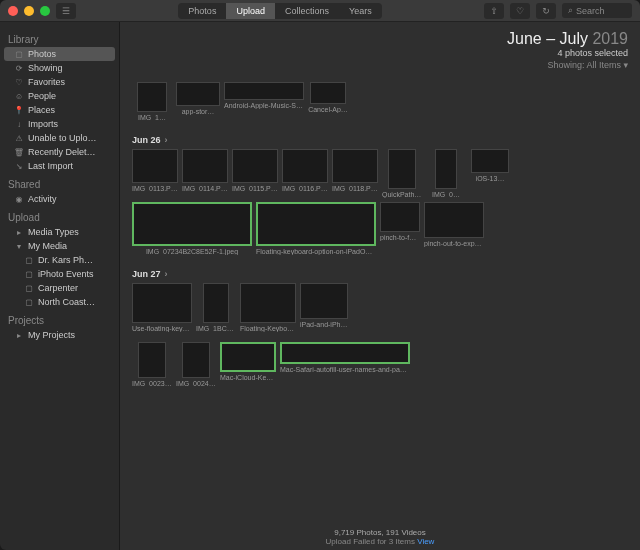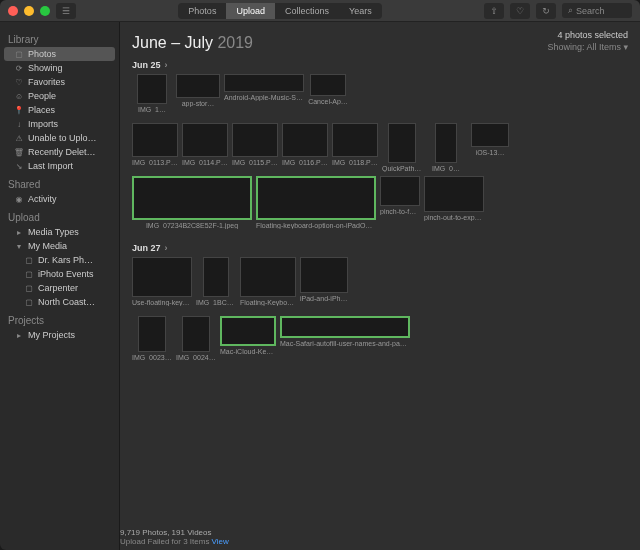--- a/index.html
+++ b/index.html
@@ -15,38 +15,38 @@
 .tb-btn { width:20px; height:16px; background:#2a2a2a; border-radius:3px; display:flex; align-items:center; justify-content:center; color:#888; font-size:9px; }
 .search { background:#2a2a2a; border-radius:3px; padding:2px 6px; color:#888; font-size:9px; display:flex; align-items:center; gap:3px; width:70px; }
 .main { display:flex; height:528px; }
 .sidebar { width:120px; background:#2a2a2a; padding:6px 0; overflow-y:auto; border-right:1px solid #1a1a1a; }
 .sb-head { font-size:10px; color:#888; padding:2px 8px; margin-top:4px; }
 .sb-item { display:flex; align-items:center; gap:4px; padding:2px 8px 2px 14px; font-size:9px; color:#ccc; cursor:pointer; white-space:nowrap; overflow:hidden; text-overflow:ellipsis; }
 .sb-item.sel { background:#555; border-radius:3px; margin:0 4px; padding-left:10px; }
 .sb-item .ic { width:10px; text-align:center; color:#888; font-size:8px; }
 .sb-item.sub { padding-left:24px; }
 .content { flex:1; background:#2f2f2f; overflow-y:auto; padding:8px 12px 40px; position:relative; }
-.hdr { display:flex; justify-content:space-between; align-items:flex-end; margin-bottom:4px; }
+.hdr { display:flex; justify-content:space-between; align-items:flex-end; margin-bottom:12px;flex-direction:column; }
 .hdr h1 { font-size:16px; font-weight:500; color:#eee; }
 .hdr h1 .yr { color:#888; font-weight:400; }
 .hdr .rt { text-align:right; font-size:9px; color:#ccc; }
 .hdr .rt .sub { color:#888; display:block; margin-top:2px; }
 .group { margin-bottom:10px; }
 .ghead { font-size:9px; font-weight:600; color:#ddd; padding:4px 0; display:flex; align-items:center; gap:4px; cursor:pointer; }
 .ghead::after { content:"›"; color:#888; }
 .thumbs { display:flex; flex-wrap:wrap; gap:4px; }
 .thumb { display:flex; flex-direction:column; align-items:center; gap:2px; }
 .thumb .img { background:#1a1a1a; border:1px solid #444; }
 .thumb.sel .img { border:2px solid #5fb75f; }
 .thumb .cap { font-size:7px; color:#999; max-width:100%; overflow:hidden; text-overflow:ellipsis; white-space:nowrap; text-align:center; }
 .kbd { background:linear-gradient(#333,#222); }
 .dark { background:#111; }
 .light { background:#e8e8e8; }
 .blue { background:#4a6fa5; }
-.footer { position:absolute; bottom:0; left:120px; right:0; padding:4px 0; text-align:left; font-size:8px; color:#aaa; background:#2f2f2f; }
+.footer { position:absolute; bottom:0; left:120px; right:0; padding:4px 0; text-align:center; font-size:8px; color:#aaa; background:#2f2f2f; }
 .footer .err { color:#888; }
 .footer .link { color:#4a9eff; cursor:pointer; }
 </style>
 </head>
 <body>
 
 <div class="titlebar">
   <div class="traffic">
     <div class="dot red"></div>
     <div class="dot yellow"></div>
@@ -148,41 +148,41 @@
   <div class="content">
     <div class="hdr">
       <h1><span>June – July</span> <span class="yr">2019</span></h1>
       <div class="rt">
         <span>4 photos selected</span>
         <span class="sub">Showing: All Items ▾</span>
       </div>
     </div>
     <div id="groups">
         <div class="group">
-          <div class="ghead">Jun 25</div>
           <div class="thumbs">
             <div class="thumb" style="width: 40px;">
               <div class="img light" style="width: 30px; height: 30px;"></div>
               <div class="cap">IMG_1…</div>
             </div>
             <div class="thumb" style="width: 44px;">
               <div class="img dark" style="width: 44px; height: 24px;"></div>
               <div class="cap">app-stor…</div>
             </div>
             <div class="thumb" style="width: 80px;">
               <div class="img light" style="width: 80px; height: 18px;"></div>
               <div class="cap">Android-Apple-Music-Subscription.jpg</div>
             </div>
             <div class="thumb" style="width: 40px;">
               <div class="img light" style="width: 36px; height: 22px;"></div>
               <div class="cap">Cancel-Ap…</div>
             </div>
           </div>
         </div>
         <div class="group">
+          <div class="ghead">Jun 26</div>
           <div class="thumbs">
             <div class="thumb" style="width: 46px;">
               <div class="img dark" style="width: 46px; height: 34px;"></div>
               <div class="cap">IMG_0113.PNG</div>
             </div>
             <div class="thumb" style="width: 46px;">
               <div class="img dark" style="width: 46px; height: 34px;"></div>
               <div class="cap">IMG_0114.PNG</div>
             </div>
             <div class="thumb" style="width: 46px;">

